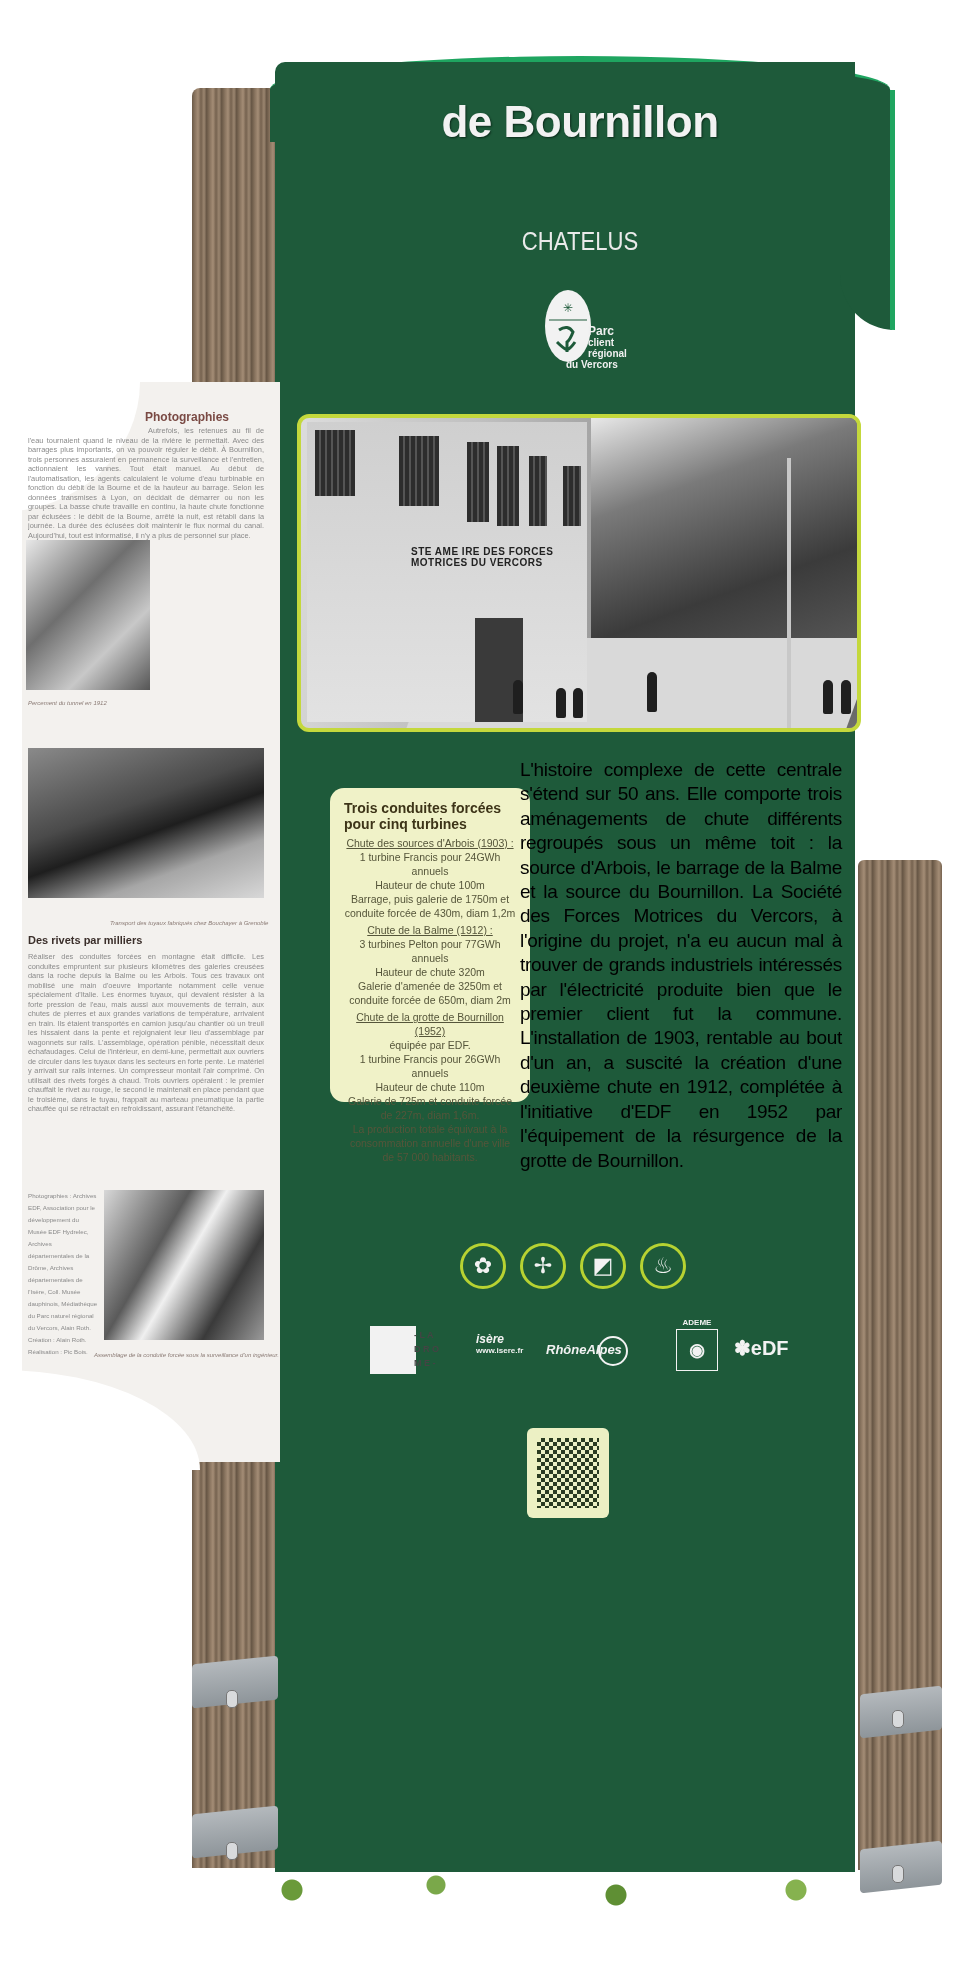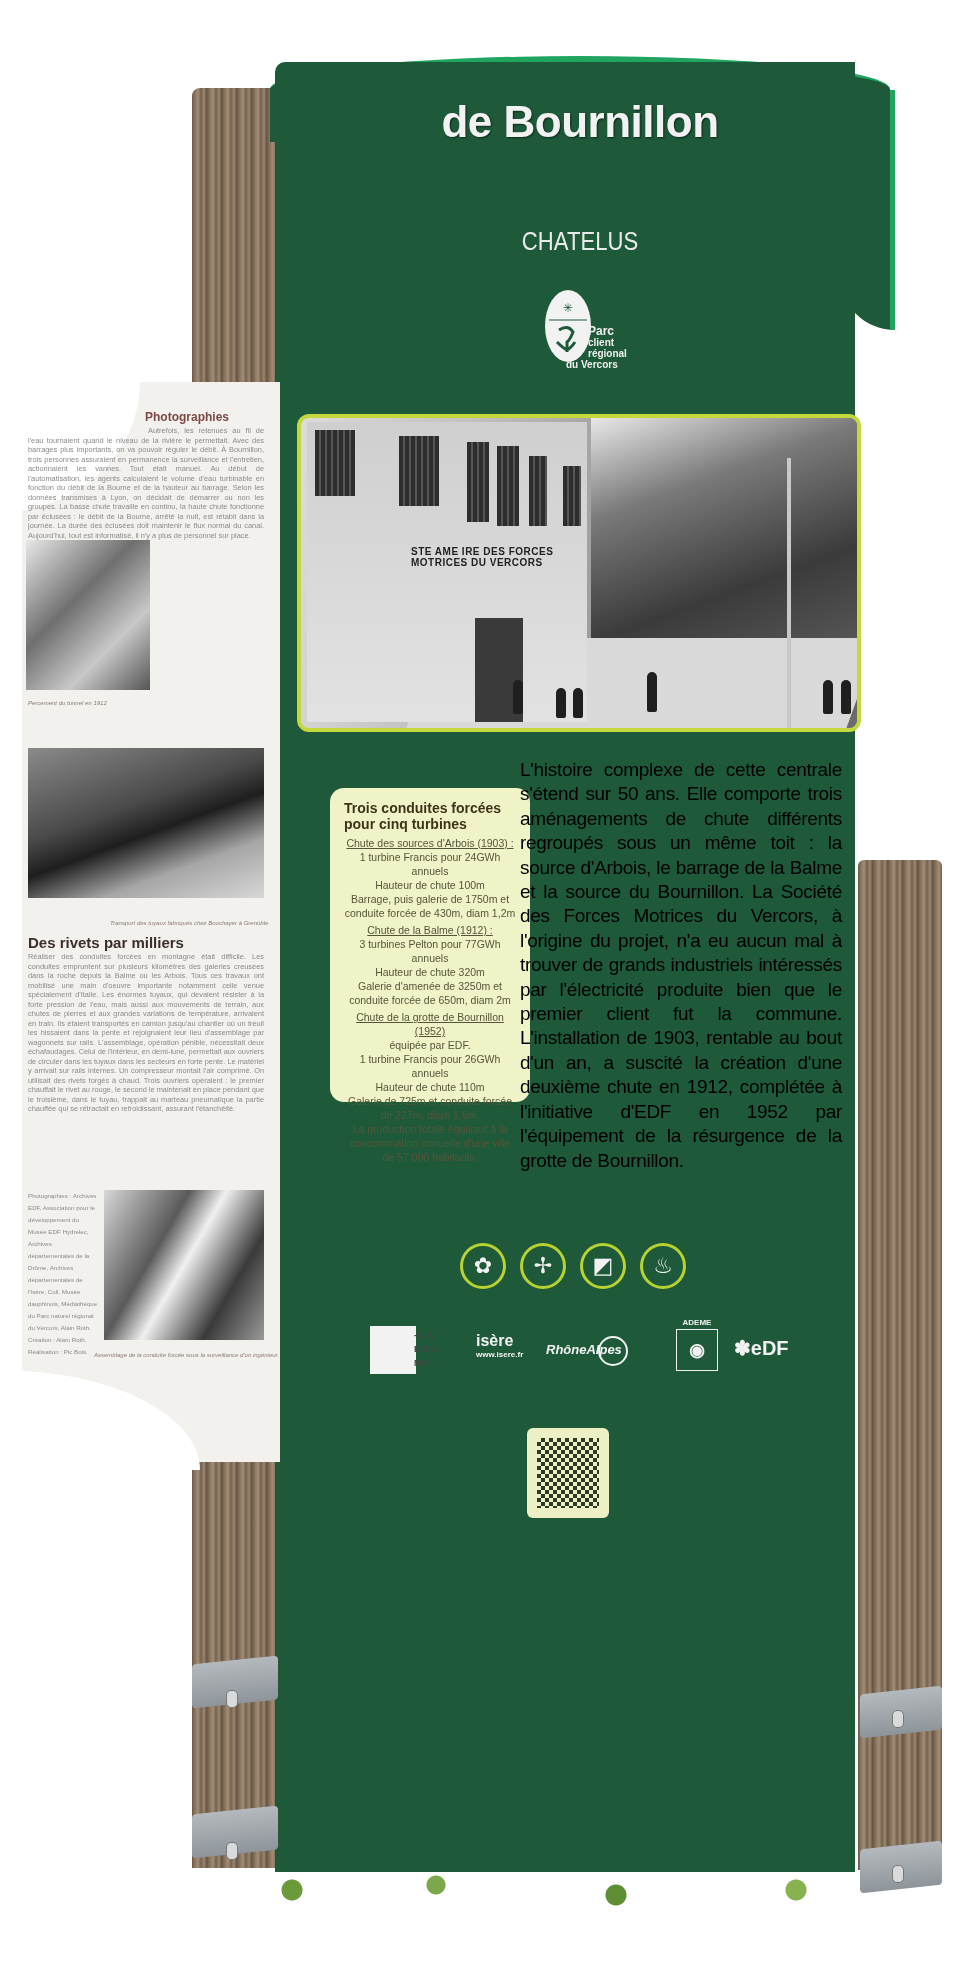--- a/index.html
+++ b/index.html
@@ -126,21 +126,21 @@
   <div class="ico">✢</div>
   <div class="ico">◩</div>
   <div class="ico">♨</div>
 </div>
 
 <div class="logos">
   <div class="logo" style="left:0;top:8px;width:46px;height:48px;background:#f2f2f2;color:#444;font-size:9px;line-height:14px;text-align:center;padding-top:2px;box-sizing:border-box;white-space:pre;">- L A
 D R O
 M E -</div>
   <div class="logo" style="left:62px;top:14px;">
-    <div style="font-size:16px;">isère</div>
+    <div style="font-size:12px;font-style:italic;">isère</div>
     <div style="font-size:8px;">www.isere.fr</div>
   </div>
   <div class="logo" style="left:132px;top:24px;font-size:13px;font-style:italic;">RhôneAlpes</div>
   <div style="position:absolute;left:228px;top:18px;width:26px;height:26px;border:2px solid #f2f2f2;border-radius:50%;"></div>
   <div class="logo" style="left:262px;top:0;text-align:center;">
     <div style="font-size:8px;">ADEME</div>
     <div style="width:40px;height:40px;border:1px solid #f2f2f2;margin-top:2px;display:flex;align-items:center;justify-content:center;font-size:18px;">◉</div>
   </div>
   <div class="logo" style="left:320px;top:18px;font-size:20px;">
     <span style="font-size:20px;">✽</span><span>eDF</span>
@@ -156,21 +156,21 @@
 <div class="sb-cut2"></div>
 
 <div class="sb-title" style="left:145px;top:410px;">Photographies</div>
 <div class="sb-text" style="left:28px;top:426px;width:236px;height:260px;overflow:hidden;text-indent:120px;">Autrefois, les retenues au fil de l'eau tournaient quand le niveau de la rivière le permettait. Avec des barrages plus importants, on va pouvoir réguler le débit. À Bournillon, trois personnes assuraient en permanence la surveillance et l'entretien, actionnaient les vannes. Tout était manuel. Au début de l'automatisation, les agents calculaient le volume d'eau turbinable en fonction du débit de la Bourne et de la hauteur au barrage. Selon les données transmises à Lyon, on décidait de démarrer ou non les groupes. La basse chute travaille en continu, la haute chute fonctionne par éclusées : le débit de la Bourne, arrêté la nuit, est rétabli dans la journée. La durée des éclusées doit maintenir le flux normal du canal. Aujourd'hui, tout est informatisé, il n'y a plus de personnel sur place.</div>
 <div class="sb-photo" style="left:26px;top:540px;width:124px;height:150px;"></div>
 <div class="sb-caption" style="left:28px;top:700px;">Percement du tunnel en 1912</div>
 
 <div class="sb-photo" style="left:28px;top:748px;width:236px;height:150px;background:linear-gradient(160deg,#8a8a8a,#4a4a4a 40%,#1e1e1e 55%,#a6a6a6 75%,#d8d8d8);"></div>
 <div class="sb-caption" style="left:110px;top:920px;">Transport des tuyaux fabriqués chez Bouchayer à Grenoble</div>
 
-<div class="sb-title" style="left:28px;top:934px;font-size:15px;color:#3a2e2a;">Des rivets par milliers</div>
+<div class="sb-title" style="left:28px;top:934px;font-size:11px;color:#3a2e2a;">Des rivets par milliers</div>
 <div class="sb-text" style="left:28px;top:952px;width:236px;">Réaliser des conduites forcées en montagne était difficile. Les conduites empruntent sur plusieurs kilomètres des galeries creusées dans la roche depuis la Balme ou les Arbois. Tous ces travaux ont mobilisé une main d'oeuvre importante notamment celle venue spécialement d'Italie. Les énormes tuyaux, qui devaient résister à la forte pression de l'eau, mais aussi aux mouvements de terrain, aux chutes de pierres et aux grandes variations de température, arrivaient en train. Ils étaient transportés en camion jusqu'au chantier où un treuil les hissaient dans la pente et rejoignaient leur lieu d'assemblage par wagonnets sur rails. L'assemblage, opération pénible, nécessitait deux échafaudages. Celui de l'intérieur, en demi-lune, permettait aux ouvriers de circuler dans les tuyaux dans les secteurs en forte pente. Le matériel y arrivait sur rails internes. Un compresseur montait l'air comprimé. On utilisait des rivets forgés à chaud. Trois ouvriers opéraient : le premier chauffait le rivet au rouge, le second le maintenait en place pendant que le troisième, dans le tuyau, frappait au marteau pneumatique la partie chauffée qui se rétractait en refroidissant, assurant l'étanchéité.</div>
 
 <div class="sb-text" style="left:28px;top:1190px;width:70px;text-align:left;font-size:6.2px;line-height:12px;">Photographies : Archives EDF, Association pour le développement du Musée EDF Hydrelec, Archives départementales de la Drôme, Archives départementales de l'Isère, Coll. Musée dauphinois, Médiathèque du Parc naturel régional du Vercors, Alain Roth. Création : Alain Roth. Réalisation : Pic Bois.</div>
 <div class="sb-photo" style="left:104px;top:1190px;width:160px;height:150px;background:linear-gradient(120deg,#d8d8d8,#5a5a5a 35%,#f0f0f0 50%,#3a3a3a 75%,#9a9a9a);"></div>
 <div class="sb-caption" style="left:94px;top:1352px;">Assemblage de la conduite forcée sous la surveillance d'un ingénieur.</div>
 
 <div class="clamp" style="left:192px;top:1660px;width:86px;"></div>
 <div class="bolt" style="left:226px;top:1690px;"></div>
 <div class="clamp" style="left:192px;top:1810px;width:86px;"></div>
 <div class="bolt" style="left:226px;top:1842px;"></div>

